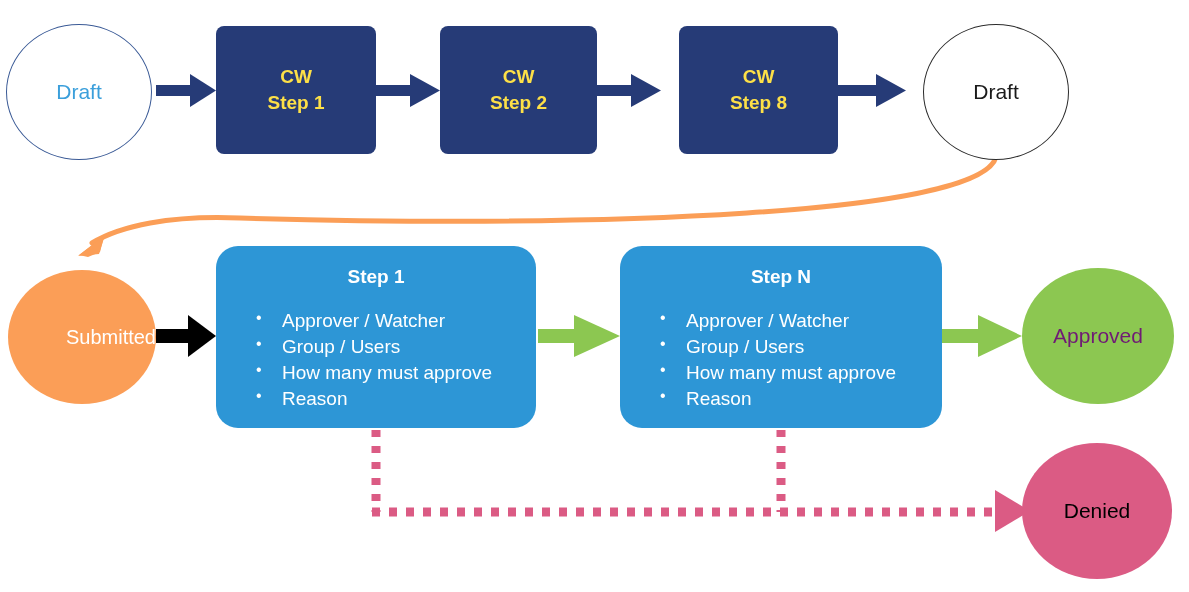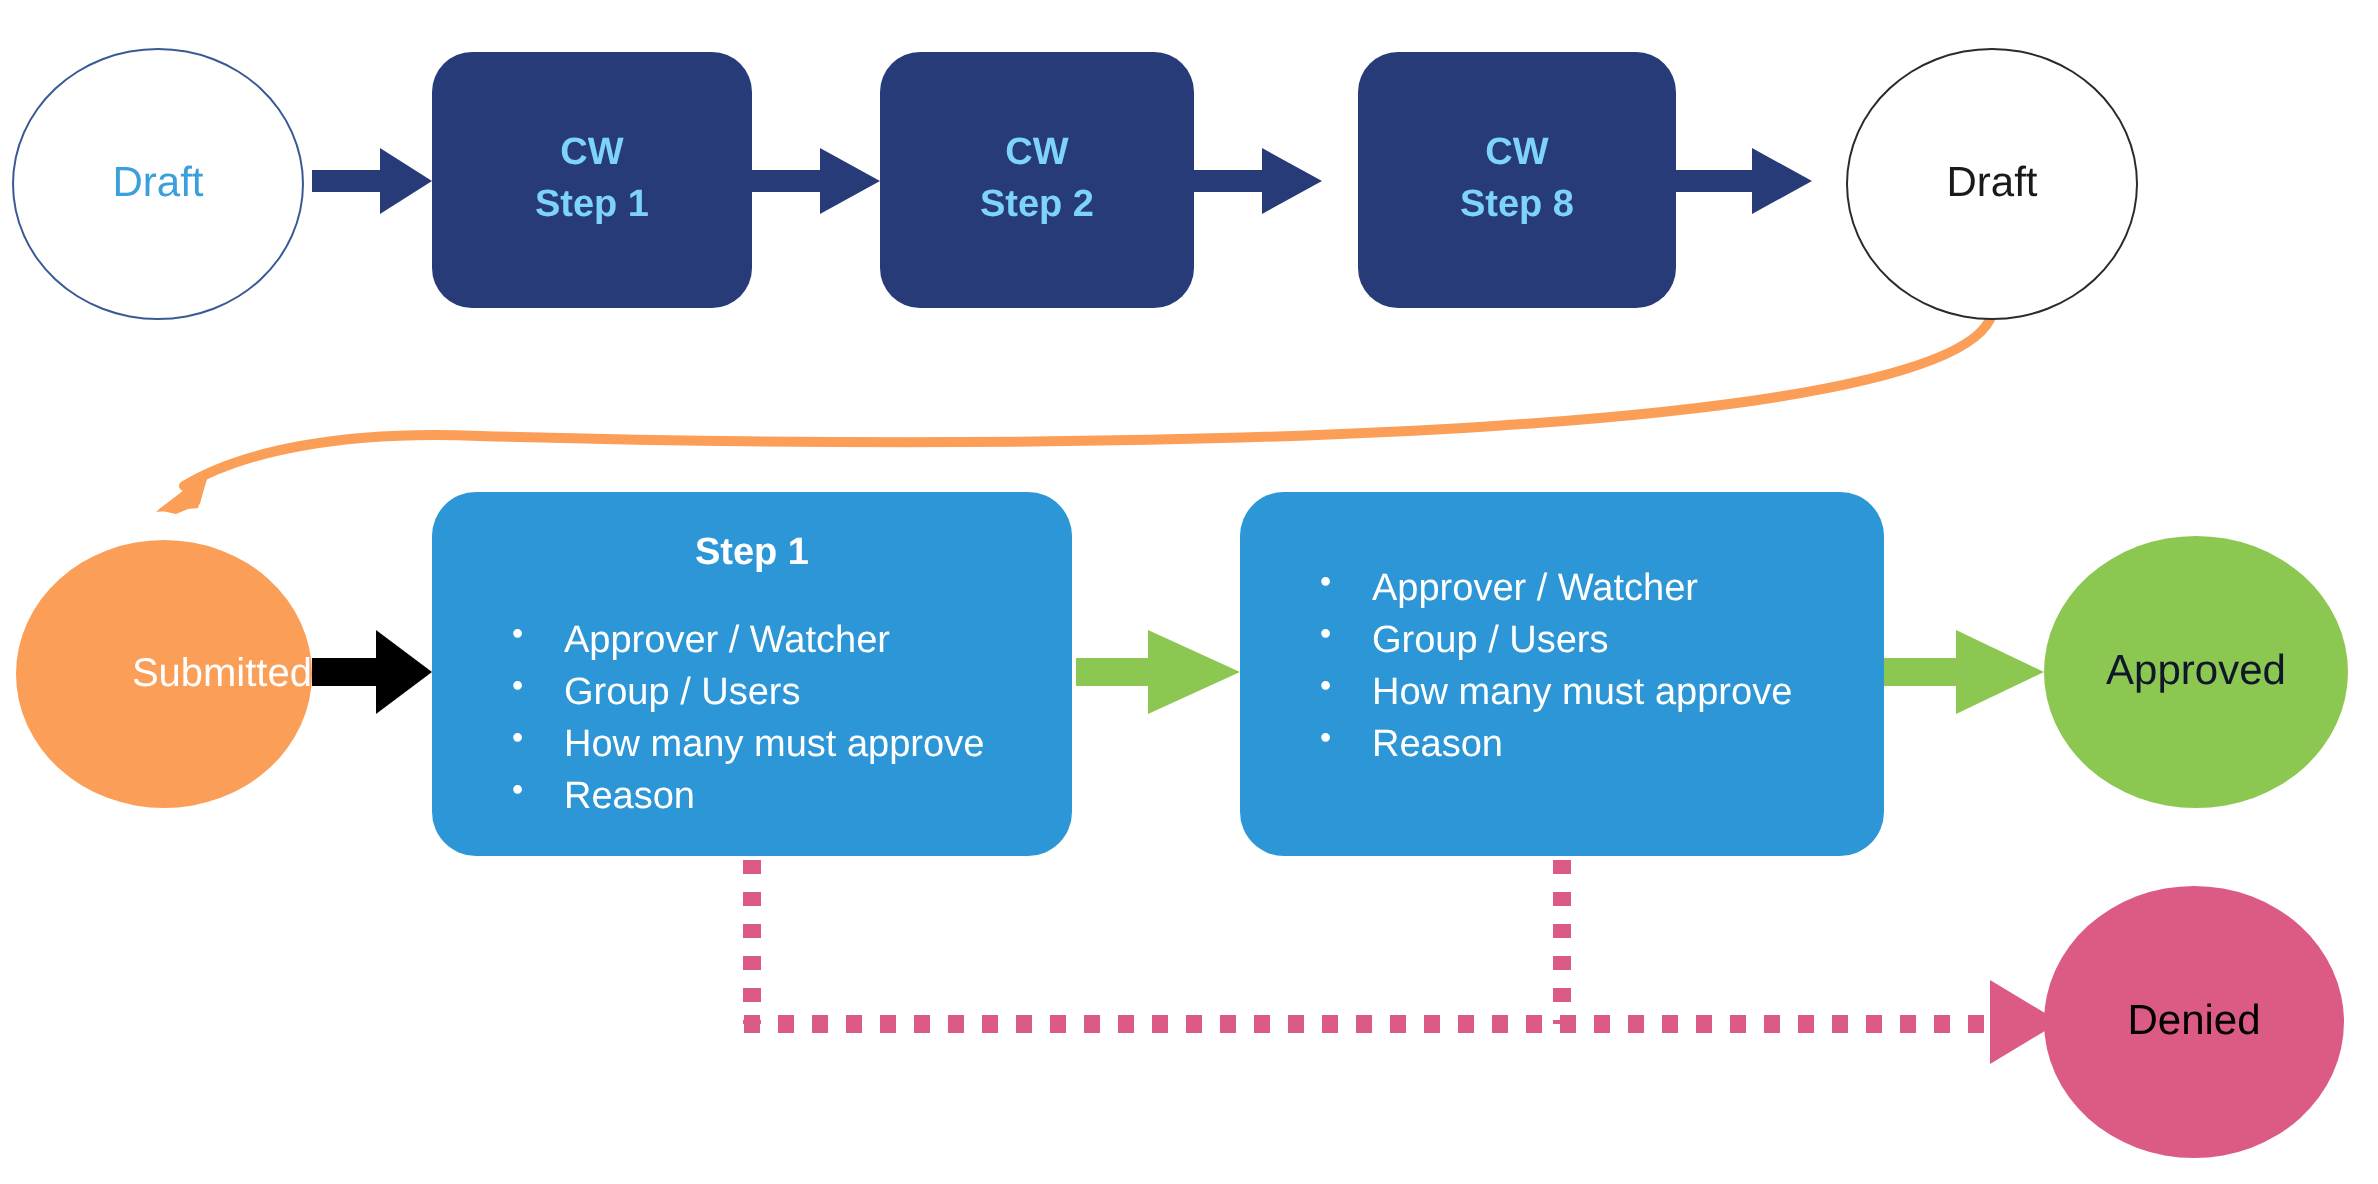--- a/index.html
+++ b/index.html
@@ -50,33 +50,33 @@
     font-size: 21px;
   }
   .circle-submitted {
     background: #fb9e57;
     color: #ffffff;
     font-size: 20px;
     align-items: flex-end;
   }
   .circle-approved {
     background: #8cc751;
-    color: #0f172a;
+    color: #701a75;
     font-size: 21px;
   }
   .circle-denied {
     background: #db5b84;
     color: #000000;
     font-size: 21px;
   }
   
   .cw-box {
     background: #263b77;
-    border-radius: 20px;
-    color: #7dd3fc;
+    border-radius: 8px;
+    color: #fde047;
     font-size: 19px;
     font-weight: bold;
     line-height: 1.35;
   }
   .cw-box .cw-line { display: block; }
   
   .step-box {
     background: #2d96d6;
     border-radius: 22px;
     color: #ffffff;
@@ -201,20 +201,21 @@
     <div class="step-title">Step 1</div>
     <ul class="step-list">
       <li>Approver / Watcher</li>
       <li>Group / Users</li>
       <li>How many must approve</li>
       <li>Reason</li>
     </ul>
   </div>
 
   <div class="node step-box" style="left:620px; top:246px; width:322px; height:182px;">
+    <div class="step-title">Step N</div>
     <ul class="step-list">
       <li>Approver / Watcher</li>
       <li>Group / Users</li>
       <li>How many must approve</li>
       <li>Reason</li>
     </ul>
   </div>
 
   <div class="node circle circle-approved" style="left:1022px; top:268px; width:152px; height:136px;">
     <span>Approved</span>

